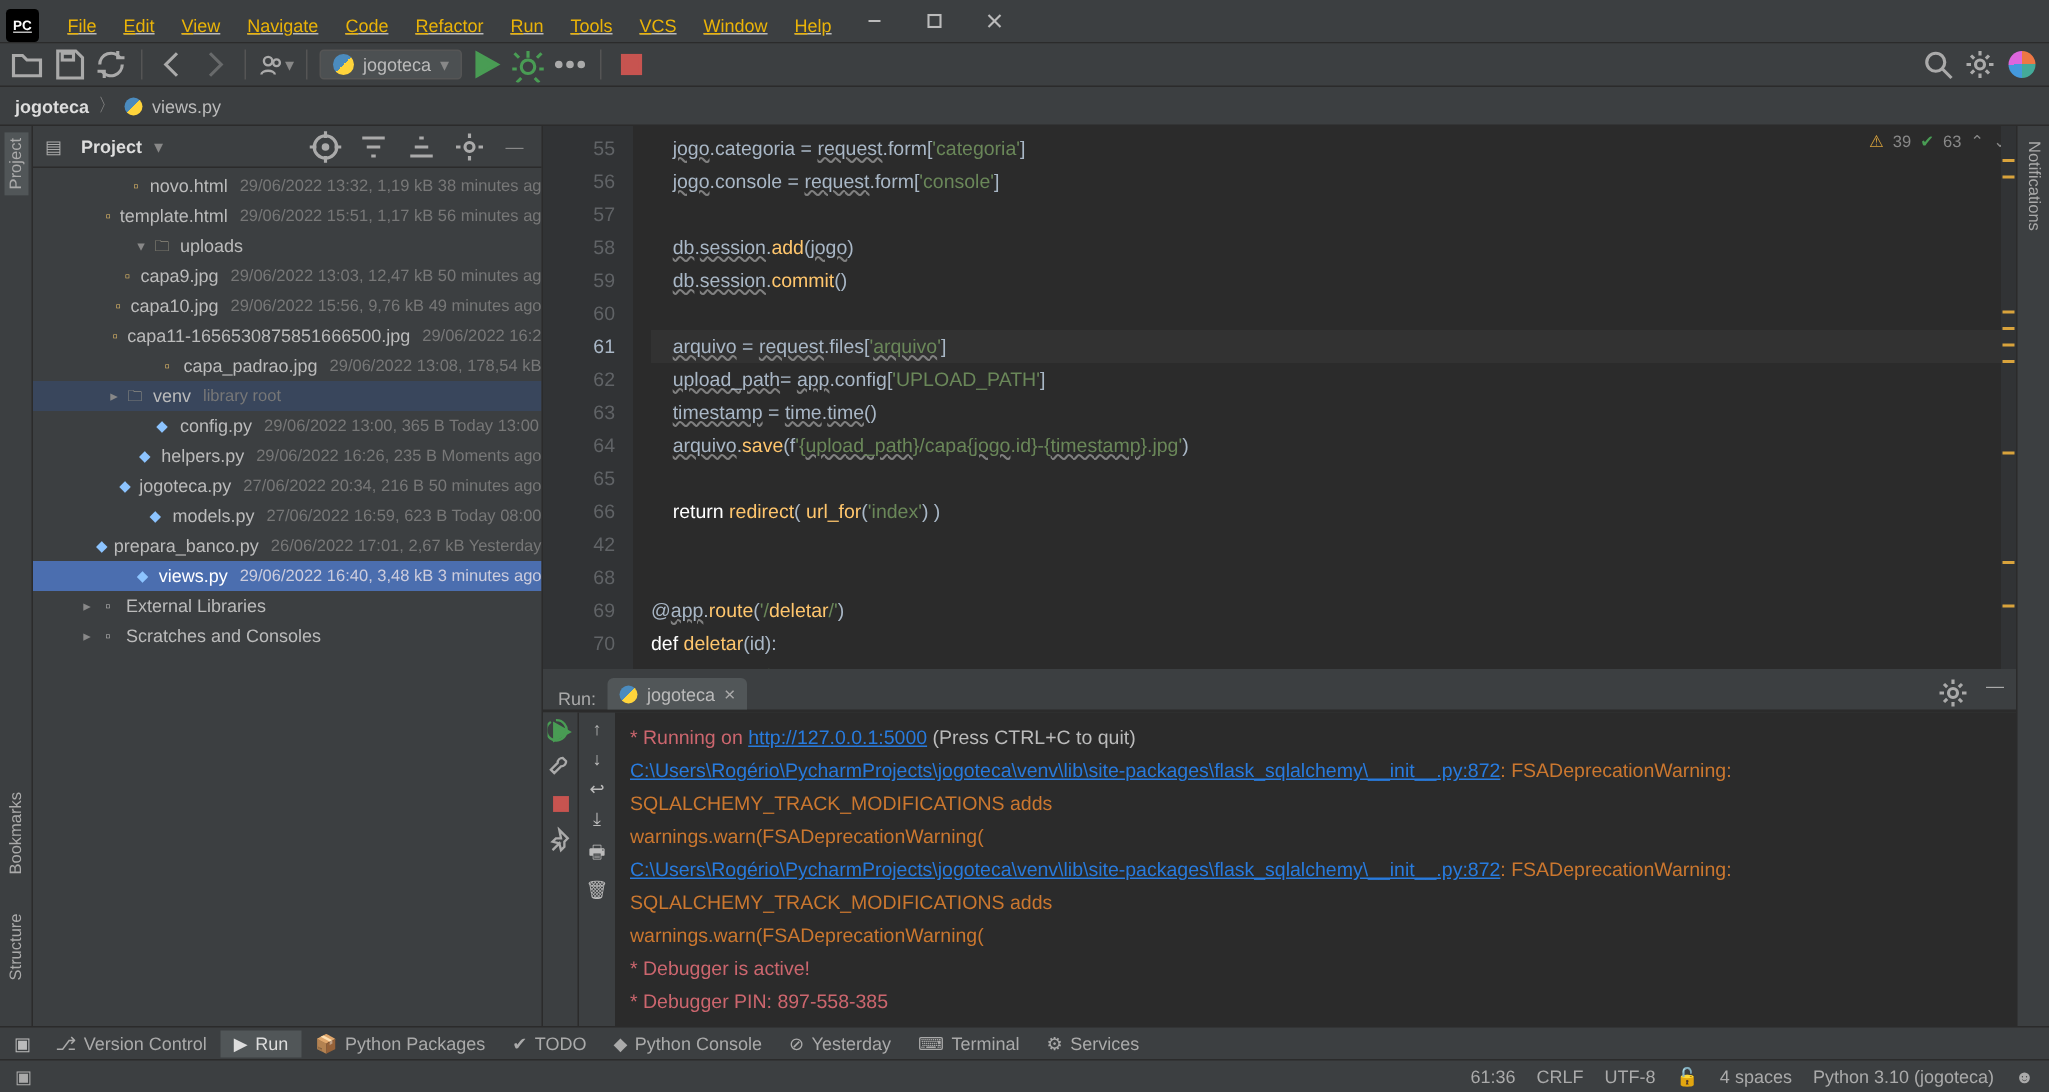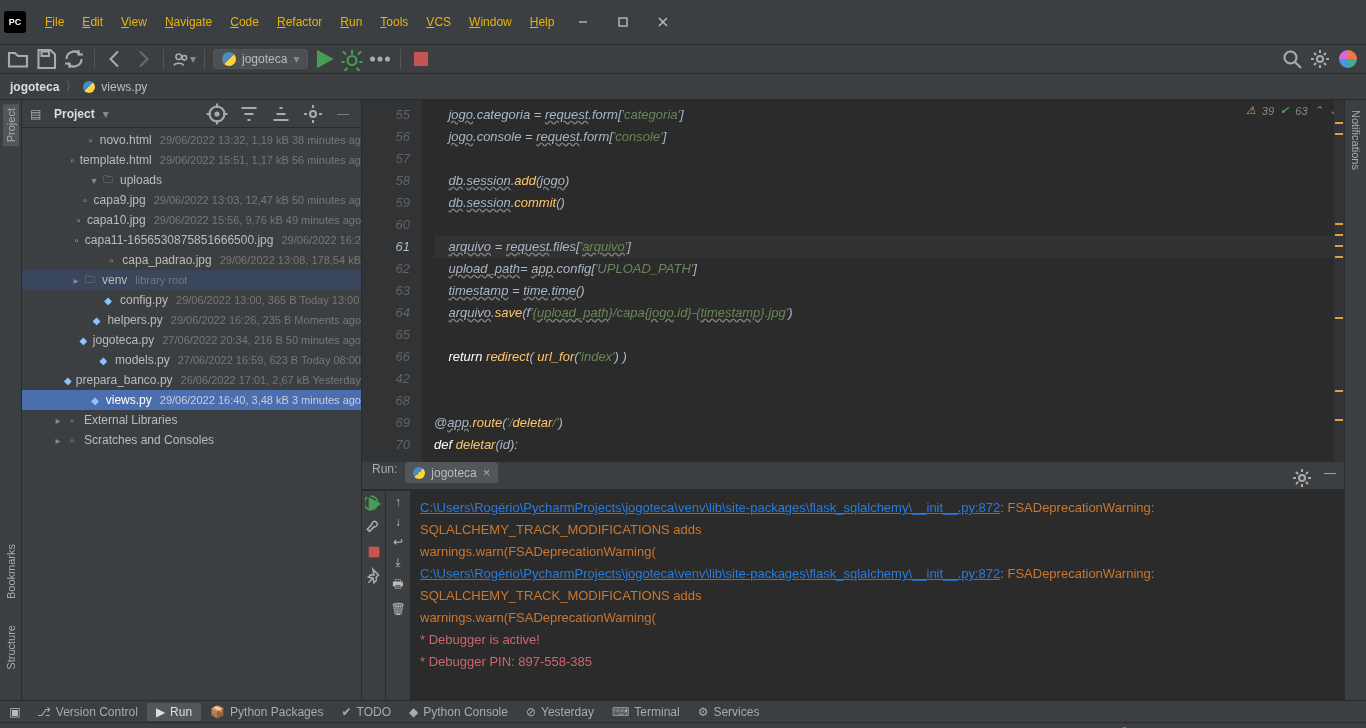--- a/index.html
+++ b/index.html
@@ -1,20 +1,20 @@
 <!DOCTYPE html>
 <html><head>
 <meta charset="utf-8">
 <style>
   * { margin: 0; padding: 0; box-sizing: border-box; font-family: "Segoe UI", sans-serif; }
   body { background: #3c3f41; color: #bbb; width: 1366px; height: 728px; overflow: hidden; font-size: 12px; }
   .mono { font-family: Consolas, monospace; }
 
   
-  .titlebar { height: 45px; background: #3c3f41; display: flex; align-items: center; padding: 0 4px; border-bottom: 1px solid #2b2b2b; }
+  .titlebar { height: 29px; background: #3c3f41; display: flex; align-items: flex-end; padding: 0 4px; border-bottom: 1px solid #2b2b2b; text-decoration: underline; }
   .app-icon { width: 22px; height: 22px; background: #000; color: #fff; display: flex; align-items: center; justify-content: center; font-size: 9px; font-weight: bold; border-radius: 3px; margin-right: 10px; }
   .menu-item { padding: 4px 9px; cursor: pointer; color: #eab308; }
   .menu-item u { text-decoration: underline; }
   .title-center { flex: 1; text-align: left; padding-left: 50px; color: #888; font-size: 12px; }
   .win-btn { width: 40px; height: 29px; display: flex; align-items: center; justify-content: center; color: #bbb; }
   .win-btn svg { width: 10px; height: 10px; }
 
   
   .toolbar { height: 29px; background: #3c3f41; display: flex; align-items: center; padding: 0 6px; gap: 4px; border-bottom: 1px solid #2b2b2b; }
   .tool-sep { width: 1px; height: 20px; background: #555; margin: 0 4px; }
@@ -45,35 +45,35 @@
   .tree-row.selected { background:#4b6eaf; color:#fff;}
   .tree-row.venv-sel { background:#2f65ca33;}
   .tree-row .indent1 { width:42px;} .tree-row .indent2 {width:60px;} .tree-row .indent3{width:78px;} .tree-row .indent0{width:24px;}
   .tree-row .exp { width:12px; color:#888; font-size:10px; text-align:center;}
   .file-ico { width:16px; height:14px; margin-right:4px; display:inline-flex; align-items:center; justify-content:center; font-size:10px;}
   .file-ico.py { color:#8cc4ff;} .file-ico.html {color:#e8bf6a;} .file-ico.folder{color:#b0aa95;} .file-ico.img{color:#e8bf6a;}
   .meta { color:#777; padding-left:8px; font-size:11px;}
   .tree-row.selected .meta { color:#ccd;}
 
   
-  .editor { flex:1; background:#2b2b2b; display:flex; overflow:hidden; position:relative;font-style:italic;}
+  .editor { flex:1; background:#2b2b2b; display:flex; overflow:hidden; position:relative;}
   .gutter { width:60px; background:#313335; color:#606366; text-align:right; padding:4px 12px 4px 4px; line-height:22px; font-size:13px;}
   .gutter .curline { color:#a9b7c6;}
   .code { flex:1; padding:4px 0 4px 12px; line-height:22px; font-size:13px; white-space:pre; color:#a9b7c6; overflow:hidden;}
   .code .line { height:22px;}
   .code .line.hl { background:#323232;}
   .tok-o{color:#ffffff;} .tok-s{color:#6a8759;} .tok-f{color:#ffc66d;} .tok-w{text-decoration:underline wavy #808080;}
   .insp { position:absolute; top:4px; right:6px; display:flex; gap:6px; font-size:11px; color:#888; align-items:center;}
   .insp .warn{color:#d9a33c;} .insp .ok{color:#499c54;}
   .minimap{ position:absolute; right:0; top:0; bottom:0; width:10px; background:#313335;}
   .minimap .mark{position:absolute;left:1px;right:1px;height:2px;background:#d9a33c;}
 
   
   .run-panel { height: 238px; border-top:1px solid #2b2b2b; background:#3c3f41; display:flex;}
-  .run-head-bar { height:28px; display:flex;align-items:flex-start;padding:0 10px;gap:8px;border-bottom:1px solid #2b2b2b;}
+  .run-head-bar { height:28px; display:flex;align-items:flex-end;padding:0 10px;gap:8px;border-bottom:1px solid #2b2b2b;}
   .run-head-bar .tab { background:#515658; padding:3px 8px; border-radius:4px 4px 0 0; display:flex;align-items:center;gap:6px;}
   .run-head-bar .close-x{color:#aaa;font-size:13px;cursor:pointer;}
   .run-left { width:24px; background:#3c3f41; border-right:1px solid #2b2b2b; display:flex;flex-direction:column;align-items:center;padding:4px 0;gap:6px;}
   .run-left .rb{width:18px;height:18px;display:flex;align-items:center;justify-content:center;color:#aaa;cursor:pointer;}
   .run-left2 { width:24px; display:flex;flex-direction:column;align-items:center;padding:4px 0;gap:6px;}
   .run-out { flex:1; background:#2b2b2b; padding:6px 10px; overflow:hidden; line-height:22px; font-size:13px; color:#bbb;}
   .run-out .lnk{color:#287bde; text-decoration:underline;}
   .run-out .red{color:#cc666e;}
   .run-out .ora{color:#cb772f;}
   .run-top-right{position:absolute;right:8px;top:4px;display:flex;gap:10px;color:#aaa;}
@@ -463,20 +463,21 @@
       </div>
       <div class="run-left2">
         <div class="rb">↑</div>
         <div class="rb">↓</div>
         <div class="rb">↩</div>
         <div class="rb">⤓</div>
         <div class="rb">🖶</div>
         <div class="rb">🗑</div>
       </div>
       <div class="run-out mono" id="runout">
+            <div><span class="red"> * Running on </span><span class="lnk">http://127.0.0.1:5000</span><span> (Press CTRL+C to quit)</span></div>
             <div><span class="lnk">C:\Users\Rogério\PycharmProjects\jogoteca\venv\lib\site-packages\flask_sqlalchemy\__init__.py:872</span><span class="ora">: FSADeprecationWarning: SQLALCHEMY_TRACK_MODIFICATIONS adds</span></div>
             <div><span class="ora">  warnings.warn(FSADeprecationWarning(</span></div>
             <div><span class="lnk">C:\Users\Rogério\PycharmProjects\jogoteca\venv\lib\site-packages\flask_sqlalchemy\__init__.py:872</span><span class="ora">: FSADeprecationWarning: SQLALCHEMY_TRACK_MODIFICATIONS adds</span></div>
             <div><span class="ora">  warnings.warn(FSADeprecationWarning(</span></div>
             <div><span class="red"> * Debugger is active!</span></div>
             <div><span class="red"> * Debugger PIN: 897-558-385</span></div>
           </div>
     </div>
     </div>
   </div>

